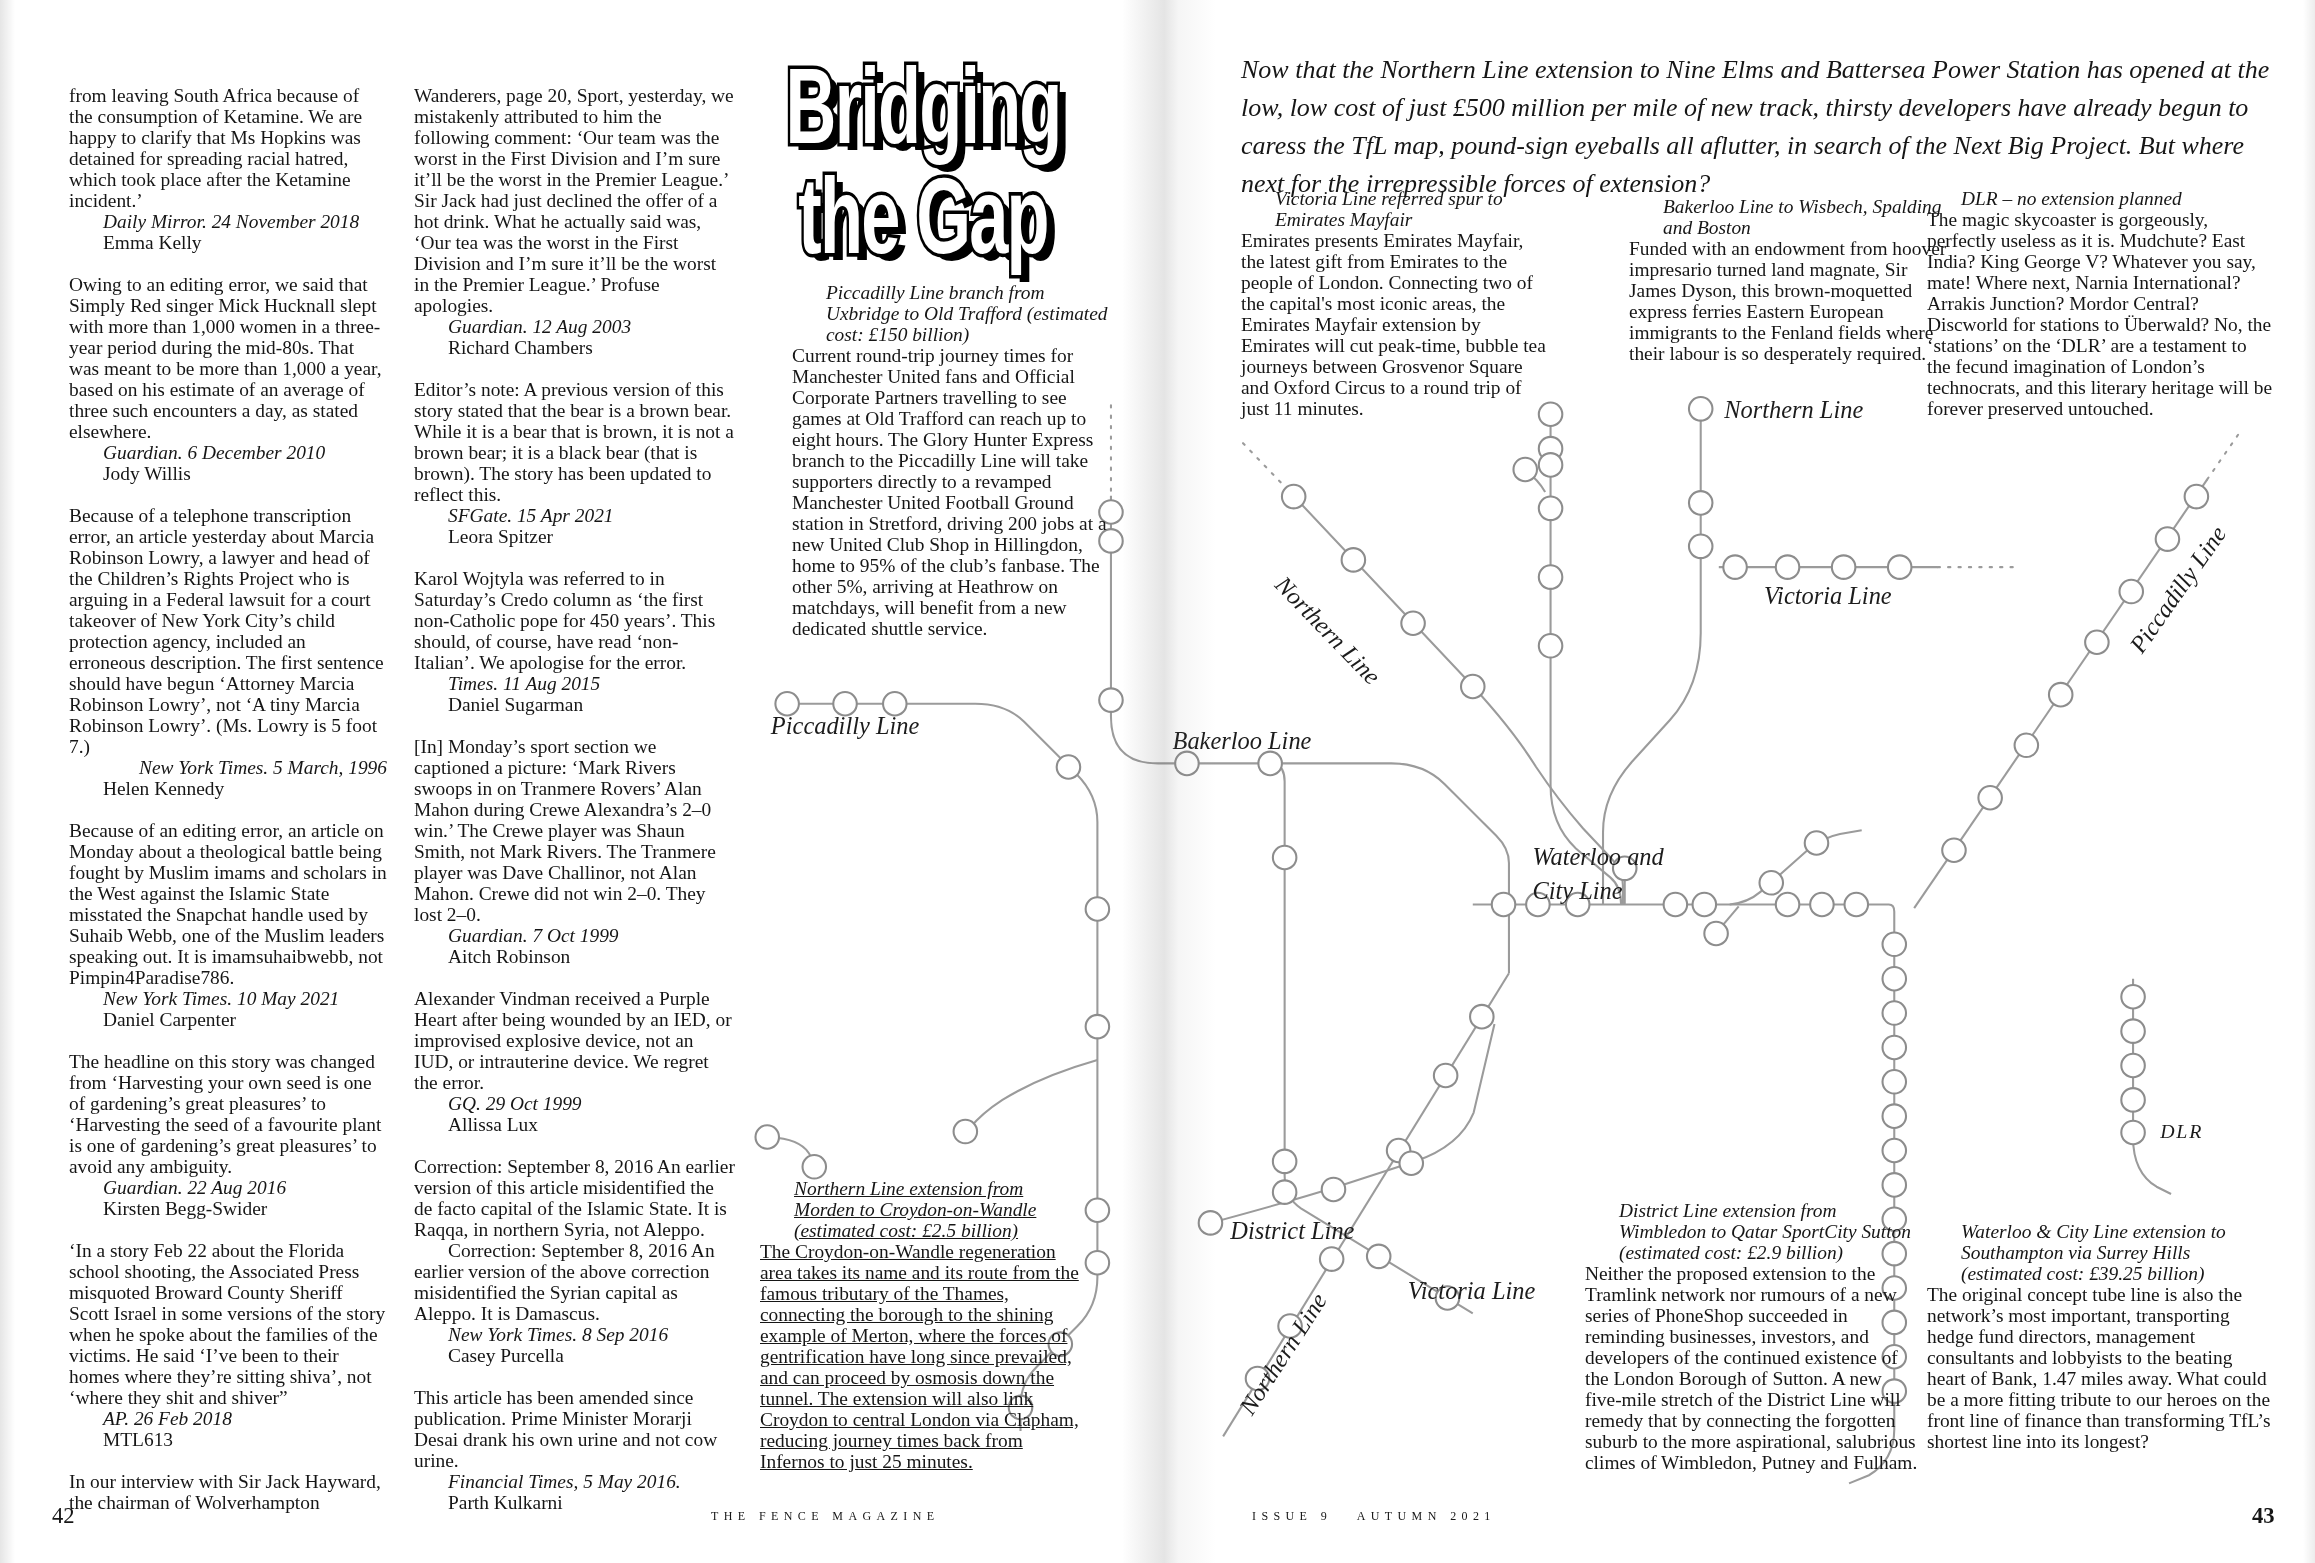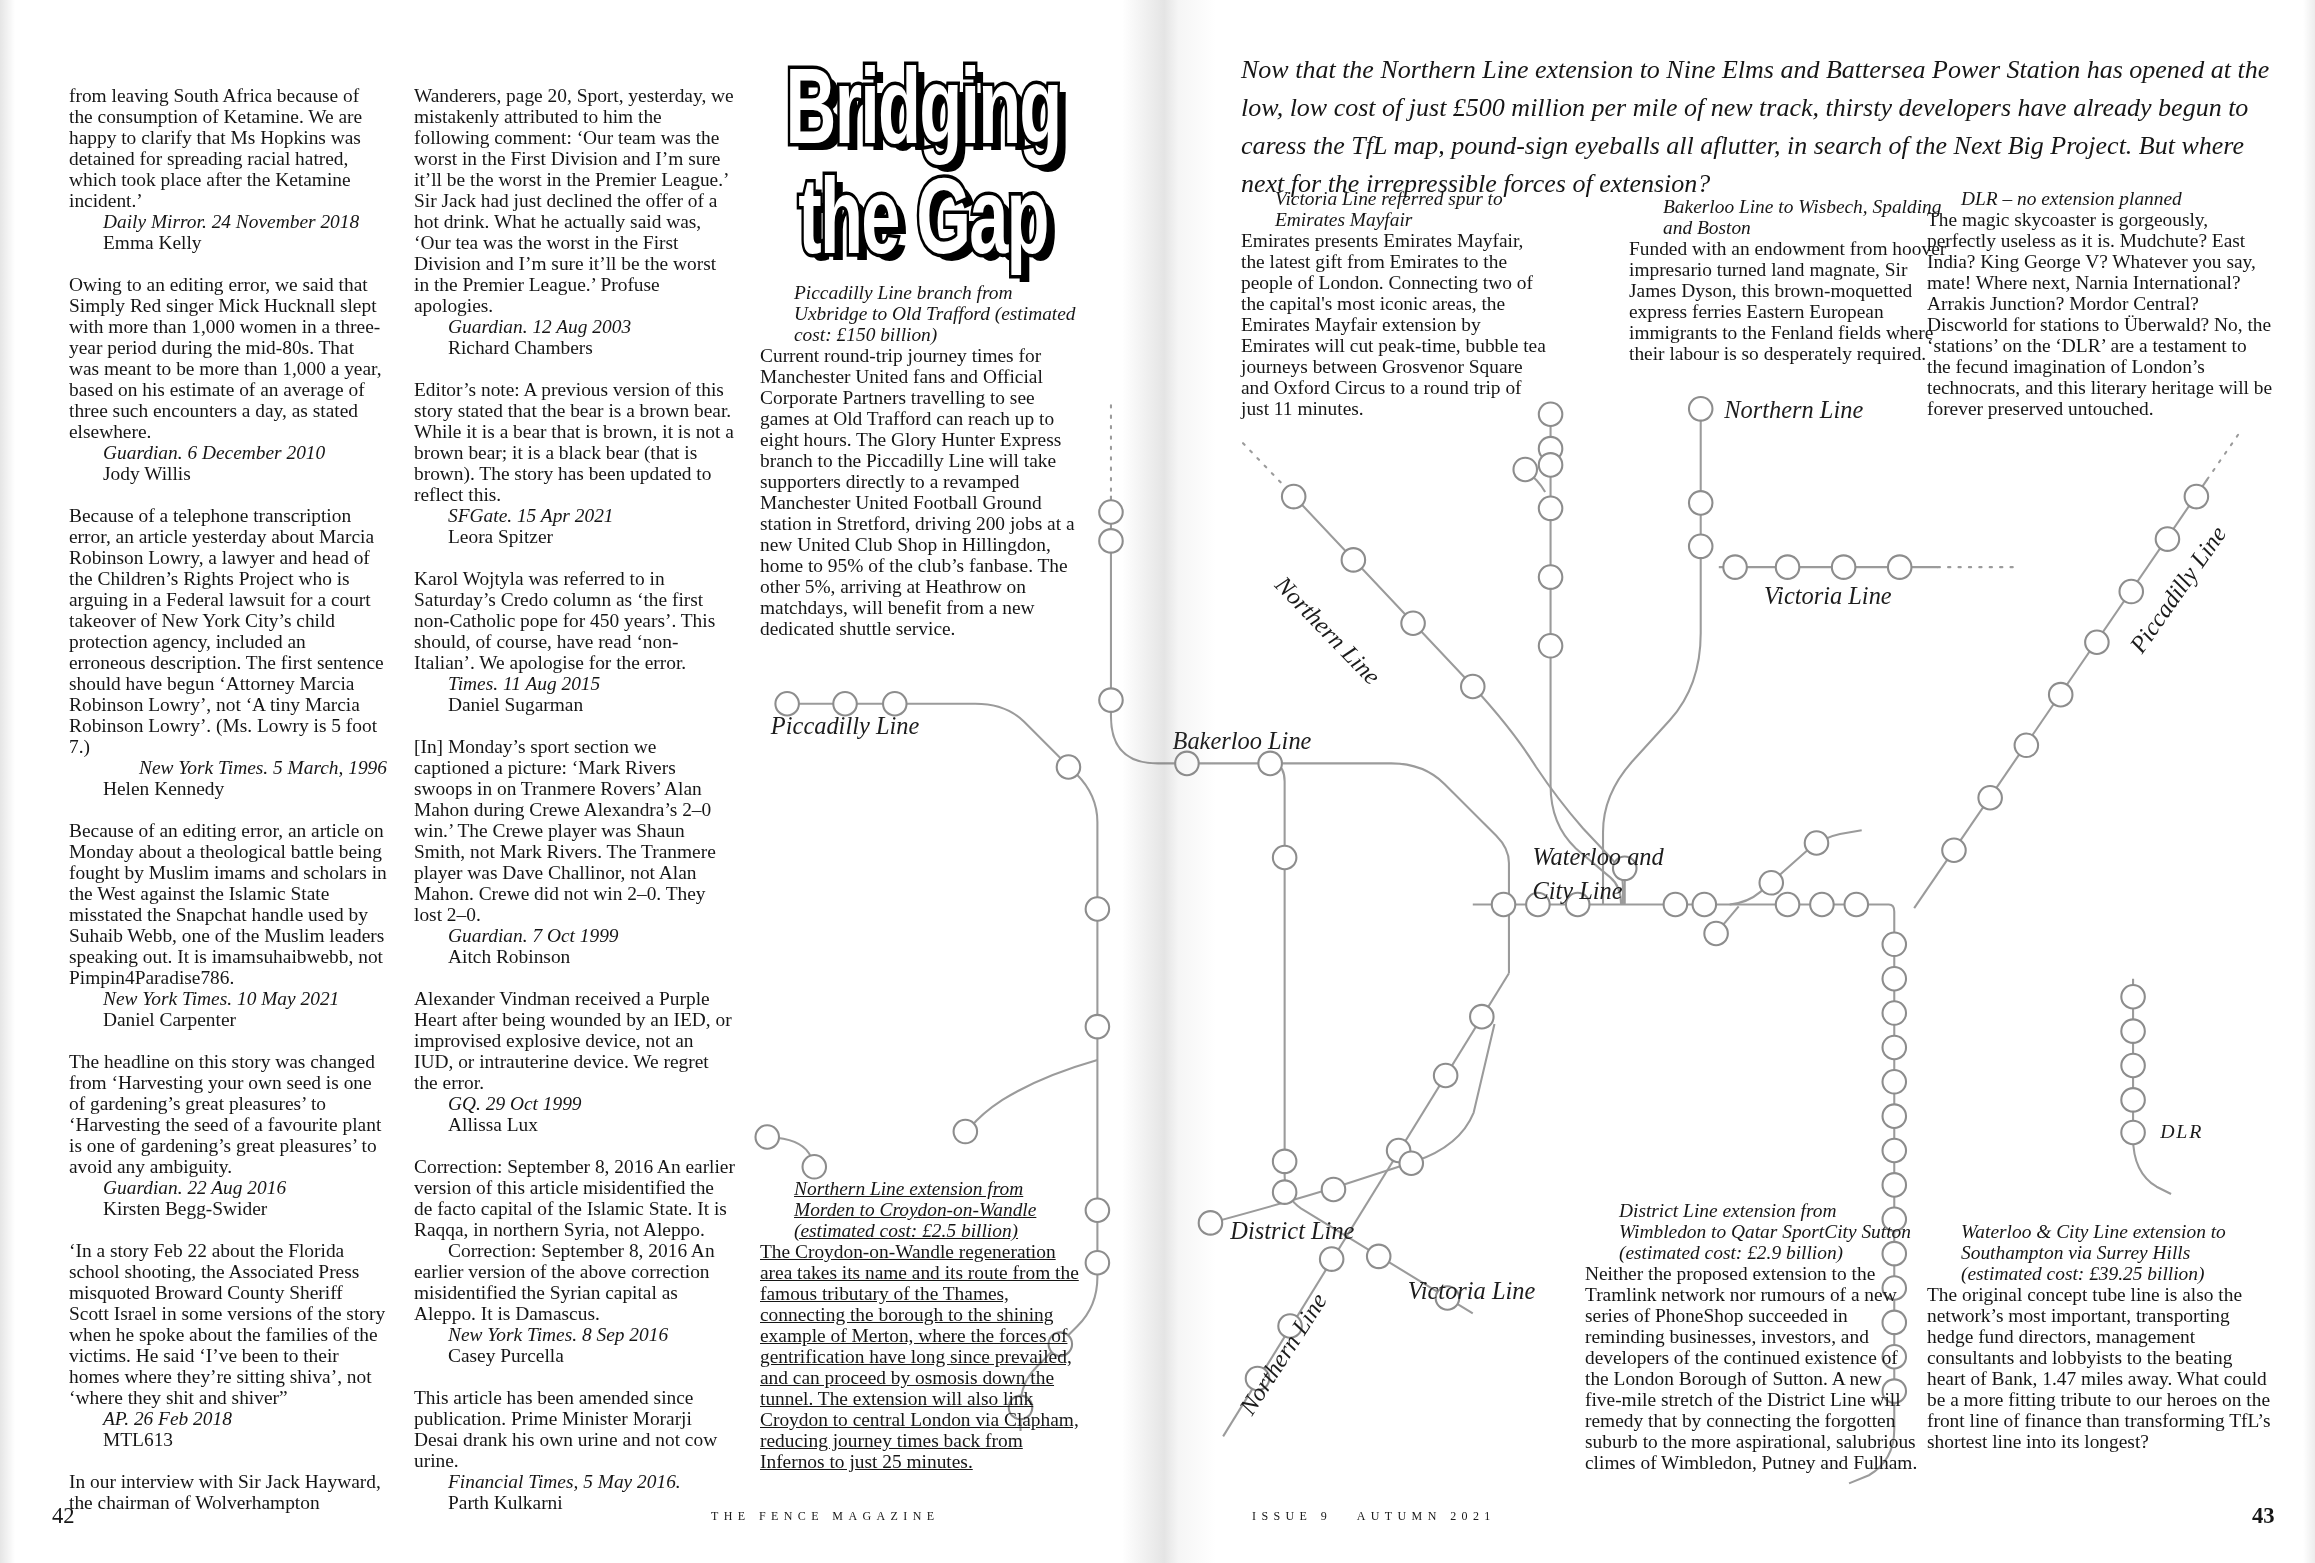--- a/index.html
+++ b/index.html
@@ -249,21 +249,21 @@
         <p class="csrc">New York Times. 8 Sep 2016</p>
         <p class="cauth">Casey Purcella</p>
       </div>
       <div class="citem">
         <p class="cbody">This article has been amended since publication. Prime Minister Morarji Desai drank his own urine and not cow urine.</p>
         <p class="csrc">Financial Times, 5 May 2016.</p>
         <p class="cauth">Parth Kulkarni</p>
       </div>
     </div>
 
-  <div class="col" style="left:760px;top:282px;width:322px;">
+  <div class="col" style="left:792px;top:282px;width:322px;">
     <p class="mheading">Piccadilly Line branch from Uxbridge to Old Trafford (estimated cost: £150 billion)</p>
     <p class="mbody">Current round-trip journey times for Manchester United fans and Official Corporate Partners travelling to see games at Old Trafford can reach up to eight hours. The Glory Hunter Express branch to the Piccadilly Line will take supporters directly to a revamped Manchester United Football Ground station in Stretford, driving 200 jobs at a new United Club Shop in Hillingdon, home to 95% of the club’s fanbase. The other 5%, arriving at Heathrow on matchdays, will benefit from a new dedicated shuttle service.</p>
   </div>
   <div class="col" style="left:760px;top:1178px;width:322px;text-decoration:underline;">
     <p class="mheading">Northern Line extension from Morden to Croydon-on-Wandle (estimated cost: £2.5 billion)</p>
     <p class="mbody">The Croydon-on-Wandle regeneration area takes its name and its route from the famous tributary of the Thames, connecting the borough to the shining example of Merton, where the forces of gentrification have long since prevailed, and can proceed by osmosis down the tunnel. The extension will also link Croydon to central London via Clapham, reducing journey times back from Infernos to just 25 minutes.</p>
   </div>
 
   <div class="intro" style="left:1241px;top:51px;width:1049px;">Now that the Northern Line extension to Nine Elms and Battersea Power Station has opened at the low, low cost of just £500 million per mile of new track, thirsty developers have already begun to caress the TfL map, pound-sign eyeballs all aflutter, in search of the Next Big Project. But where next for the irrepressible forces of extension?</div>
 

